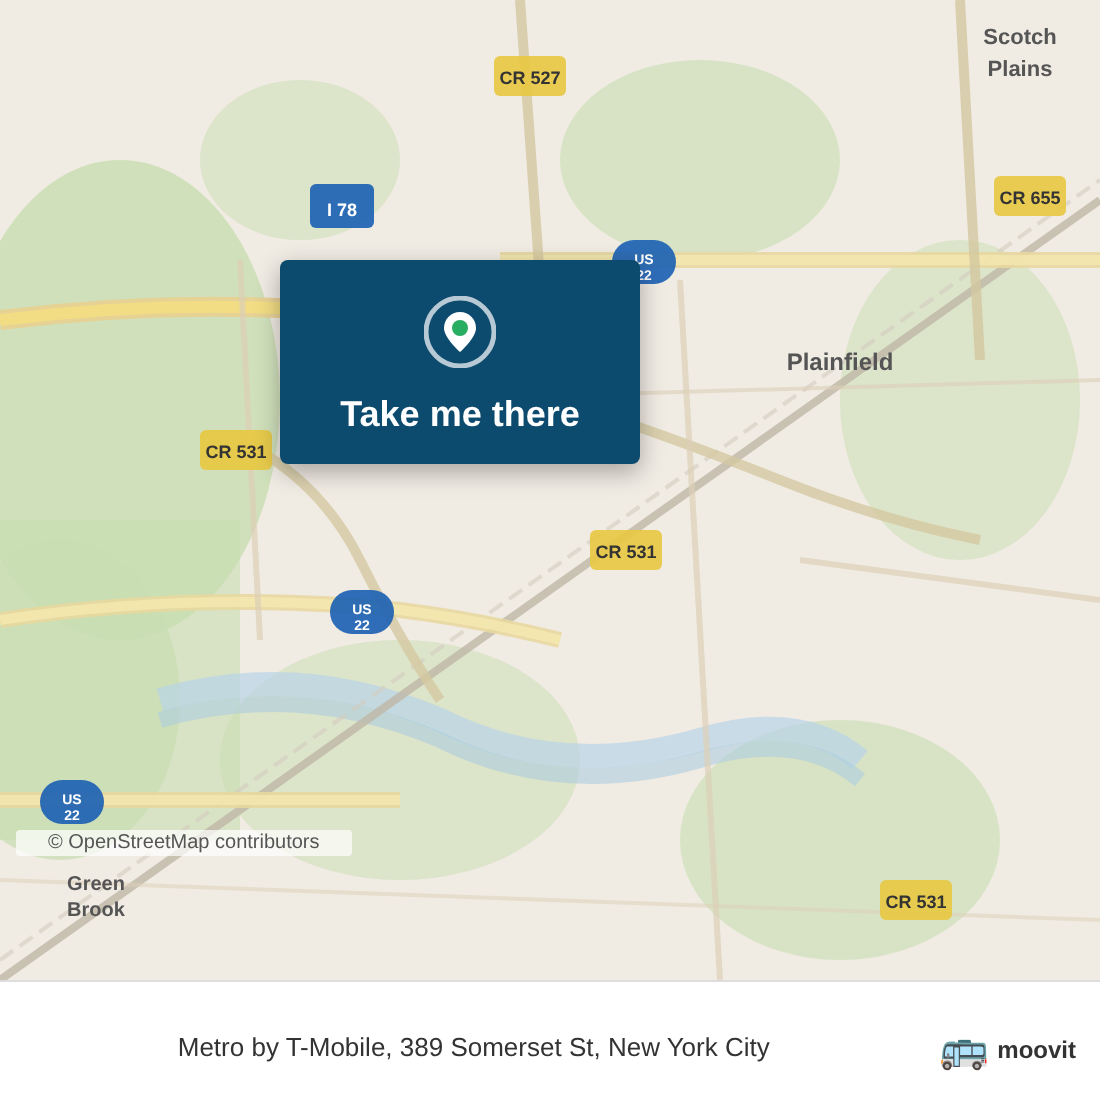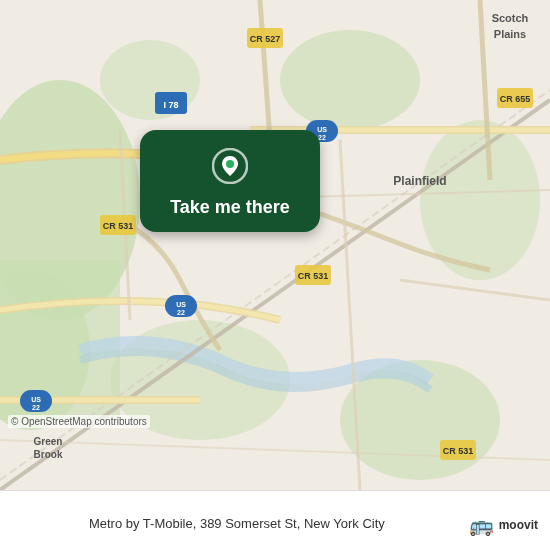--- a/index.html
+++ b/index.html
@@ -31,24 +31,24 @@
       position: absolute;
       top: 130px;
       left: 140px;
       display: flex;
       flex-direction: column;
       align-items: center;
       z-index: 10;
     }
 
     #take-me-there-btn {
-      background-color: #14532d;
+      background-color: #0c4a6e;
       color: white;
       border: none;
-      border-radius: 16px;
+      border-radius: 4px;
       padding: 18px 30px 14px 30px;
       font-size: 18px;
       font-weight: bold;
       cursor: pointer;
       display: flex;
       flex-direction: column;
       align-items: center;
       box-shadow: 0 4px 12px rgba(0,0,0,0.3);
       min-width: 180px;
     }
@@ -100,21 +100,21 @@
       color: #333;
     }
 
     .attribution-text {
       position: absolute;
       bottom: 62px;
       left: 8px;
       font-size: 10px;
       color: #555;
       background: rgba(255,255,255,0.7);
-      padding: 1px 3px;
+      padding: 1px 16px;
       border-radius: 2px;
     }
   </style>
 </head>
 <body>
 
 <div id="map-container">
   
   <svg id="map-svg" viewBox="0 0 550 490" xmlns="http://www.w3.org/2000/svg">
 

